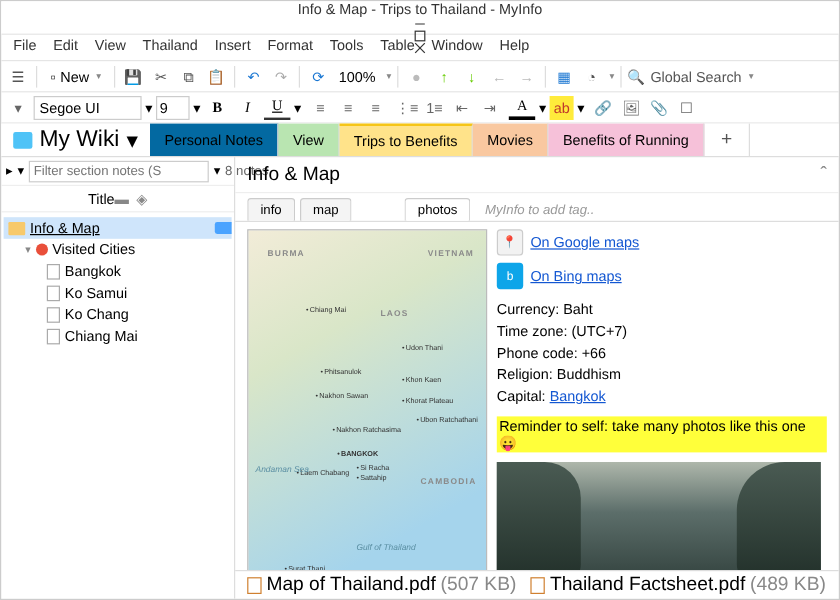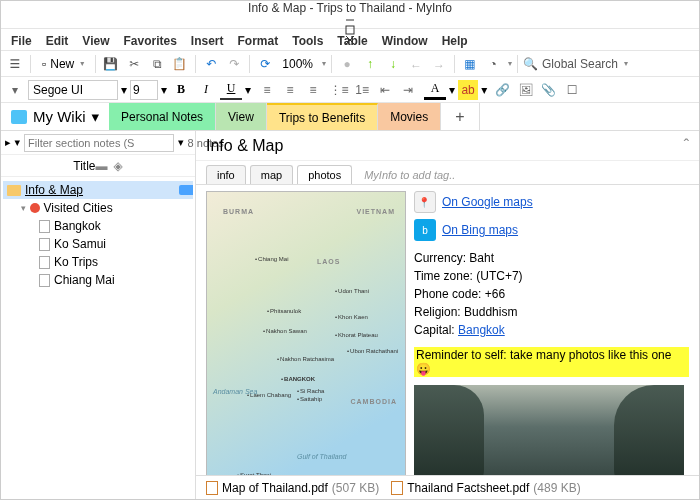--- a/index.html
+++ b/index.html
@@ -2,42 +2,42 @@
 <html><head>
 <meta charset="utf-8">
 <style>
 * { margin: 0; padding: 0; box-sizing: border-box; font-family: 'Segoe UI', sans-serif; }
 body { width: 700px; height: 500px; background: #fff; font-size: 12px; overflow: hidden; display: flex; flex-direction: column; border: 1px solid #ccc; }
 .titlebar { height: 28px; background: #fff; display: flex; align-items: center; padding: 0 6px; border-bottom: 1px solid #e5e5e5; flex-direction: column; }
 .titlebar .title { flex: 1; font-size: 12px; color: #333; }
 .titlebar .wbtn { width: 40px; height: 22px; display: flex; align-items: center; justify-content: center; color: #555; }
 .titlebar .wbtn svg { width: 10px; height: 10px; }
 .app-icon { width: 14px; height: 14px; background: #1976d2; margin-right: 6px; border-radius: 2px; }
-.menubar { height: 22px; display: flex; align-items: flex-end; padding: 0 4px; gap: 2px; border-bottom: 1px solid #e5e5e5; font-weight: bold; }
+.menubar { height: 22px; display: flex; align-items: flex-start; padding: 0 4px; gap: 2px; border-bottom: 1px solid #e5e5e5; }
 .menubar span { padding: 2px 6px; font-size: 12px; color: #333; }
 .toolbar { height: 26px; display: flex; align-items: center; padding: 0 4px; gap: 3px; border-bottom: 1px solid #e5e5e5; }
 .toolbar .tbtn { width: 20px; height: 20px; display: flex; align-items: center; justify-content: center; color: #555; border-radius: 2px; }
 .toolbar .sep { width: 1px; height: 18px; background: #ddd; margin: 0 2px; }
 .toolbar .newbtn { display: flex; align-items: center; padding: 2px 6px; gap: 4px; font-size: 12px; }
 .toolbar .zoom { padding: 2px 4px; font-size: 12px; }
 .toolbar .chevron { font-size: 8px; color: #888; margin-left: 2px; }
 .toolbar .global-search { display: flex; align-items: center; gap: 4px; font-size: 12px; color: #555; }
 .toolbar2 { height: 26px; display: flex; align-items: center; padding: 0 4px; gap: 3px; border-bottom: 1px solid #e5e5e5; }
 .toolbar2 input.font { width: 90px; height: 20px; border: 1px solid #ccc; font-size: 12px; padding: 0 4px; }
 .toolbar2 input.size { width: 28px; height: 20px; border: 1px solid #ccc; font-size: 12px; padding: 0 2px; }
 .toolbar2 .fbtn { width: 22px; height: 20px; display: flex; align-items: center; justify-content: center; font-family: Georgia, serif; }
 .toolbar2 .bold { font-weight: bold; }
 .toolbar2 .italic { font-style: italic; }
 .toolbar2 .underline { text-decoration: underline; border-bottom: 2px solid #333; padding-bottom: 1px; }
 .toolbar2 .tbtn { width: 20px; height: 20px; display: flex; align-items: center; justify-content: center; color: #666; }
 .tabsbar { height: 28px; display: flex; align-items: stretch; background: #fff; border-bottom: 1px solid #ddd; }
-.wiki-label { display: flex; align-items: center; gap: 6px; padding: 0 10px; font-size: 15px; }
+.wiki-label { display: flex; align-items: center; gap: 6px; padding: 0 10px; font-size: 19px; }
 .wiki-icon { width: 16px; height: 14px; background: #4fc3f7; border-radius: 2px; }
 .tab { display: flex; align-items: center; padding: 0 12px; font-size: 12px; border-right: 1px solid #ddd; }
-.tab.personal { background: #86efac; text-align: right; }
+.tab.personal { background: #0369a1; text-align: right; }
 .tab.work { background: #b9e5b1; }
 .tab.trips { background: #ffe38a; border-top: 2px solid #f5c518; }
 .tab.movies { background: #f9c8a0; }
 .tab.benefits { background: #f6c1d9; }
 .tab.add { padding: 0 14px; font-size: 16px; color: #555; }
 .main { flex: 1; display: flex; min-height: 0; }
 .sidebar { width: 195px; border-right: 1px solid #ddd; display: flex; flex-direction: column; }
 .filterbar { height: 24px; display: flex; align-items: center; gap: 4px; padding: 0 4px; border-bottom: 1px solid #eee; font-size: 11px; }
 .filterbar .filter-input { flex: 1; height: 18px; border: 1px solid #ccc; font-size: 11px; padding: 0 3px; }
 .filterbar .count { color: #666; white-space: nowrap; }
@@ -49,21 +49,21 @@
 .tree-row .folder-icon { width: 14px; height: 11px; background: #f7c96b; border-radius: 1px; }
 .tree-row .doc-icon { width: 11px; height: 13px; background: #fff; border: 1px solid #aaa; position: relative; }
 .tree-row .pin-icon { width: 10px; height: 10px; background: #e94f3a; border-radius: 50%; }
 .tree-row .tag { margin-left: auto; width: 14px; height: 10px; background: #4aa3ff; border-radius: 2px 0 0 2px; }
 .indent1 { padding-left: 18px; }
 .indent2 { padding-left: 36px; }
 .content { flex: 1; display: flex; flex-direction: column; min-width: 0; }
 .note-header { height: 30px; display: flex; align-items: center; padding: 0 10px; font-size: 16px; border-bottom: 1px solid #eee; justify-content: space-between; }
 .note-tabs { height: 24px; display: flex; align-items: flex-end; gap: 4px; padding: 0 10px; border-bottom: 1px solid #ddd; font-size: 11px; }
 .note-tab { padding: 3px 10px; border: 1px solid #ccc; border-bottom: none; background: #f4f4f4; border-radius: 3px 3px 0 0; }
-.note-tab.active { background: #fff; }
+.note-tab.active { background: #fff; margin-left: 40px; }
 .add-tag { color: #999; font-style: italic; padding: 3px 8px; }
 .note-body { flex: 1; display: flex; gap: 8px; padding: 6px 10px; overflow: hidden; }
 .map-img { width: 200px; height: 300px; background: linear-gradient(150deg, #f2ecd8 0%, #d9e6c8 30%, #a5d4ec 80%); border: 1px solid #bbb; position: relative; font-size: 7px; color: #555; }
 .map-img .country { position: absolute; font-weight: bold; color: #8a8a8a; letter-spacing: 1px; }
 .map-img .city { position: absolute; font-size: 6px; color: #333; }
 .map-img .city::before { content: '•'; margin-right: 1px; }
 .map-img .capital { font-weight: bold; }
 .map-img .sea { position: absolute; font-style: italic; color: #5b8fa3; }
 .info-col { flex: 1; font-size: 12px; }
 .link-row { display: flex; align-items: center; gap: 6px; margin-bottom: 6px; }
@@ -71,21 +71,21 @@
 .gmap { background: #f2f2f2; border: 1px solid #ccc; }
 .bing { background: #0da5e9; }
 .info-col a { color: #1357d2; text-decoration: underline; }
 .facts { margin: 8px 0; line-height: 1.5; }
 .reminder { background: #ffff3a; padding: 1px 2px; display: inline-block; }
 .reminder .emoji { color: #e06030; }
 .photo { margin-top: 8px; width: 270px; height: 105px; background: linear-gradient(180deg, #aeb7ab 0%, #5c6e6a 40%, #2f3e3a 100%); position: relative; }
 .photo::before, .photo::after { content: ''; position: absolute; top: 0; bottom: 0; width: 70px; background: linear-gradient(180deg, #4a5b53 0%, #1f2d27 100%); }
 .photo::before { left: 0; border-radius: 0 30px 20px 0; }
 .photo::after { right: 0; border-radius: 40px 0 0 20px; }
-.attachments { height: 24px; border-top: 1px solid #ddd; display: flex; align-items: center; gap: 12px; padding: 0 10px; font-size: 12px; }
+.attachments { height: 24px; border-top: 1px solid #ddd; display: flex; align-items: center; gap: 12px; padding: 0 10px; font-size: 16px; }
 .attach { display: flex; align-items: center; gap: 4px; }
 .attach .aicon { width: 12px; height: 14px; background: #fff; border: 1px solid #d08030; }
 svg { display: block; }
 </style>
 </head>
 <body>
 
 <div class="titlebar">
   <div class="app-icon"></div>
   <div class="title">Info &amp; Map - Trips to Thailand - MyInfo</div>
@@ -104,21 +104,21 @@
         <line x1="1" y1="1" x2="9" y2="9" stroke="#333"></line>
         <line x1="9" y1="1" x2="1" y2="9" stroke="#333"></line>
       </svg>
     </div>
 </div>
 
 <div class="menubar">
   <span>File</span>
   <span>Edit</span>
   <span>View</span>
-  <span>Favorites</span>
+  <span>Thailand</span>
   <span>Insert</span>
   <span>Format</span>
   <span>Tools</span>
   <span>Table</span>
   <span>Window</span>
   <span>Help</span>
 </div>
 
 <div class="toolbar">
   <div class="tbtn">☰</div>
@@ -192,20 +192,21 @@
 <div class="tabsbar">
   <div class="wiki-label">
     <div class="wiki-icon"></div>
     <span>My Wiki</span>
     <span class="chevron">▾</span>
   </div>
   <div class="tab personal">Personal Notes</div>
   <div class="tab work">View</div>
   <div class="tab trips">Trips to Benefits</div>
   <div class="tab movies">Movies</div>
+  <div class="tab benefits">Benefits of Running</div>
   <div class="tab add">+</div>
 </div>
 
 <div class="main">
   <div class="sidebar">
     <div class="filterbar">
       <span>▸</span>
       <span>▾</span>
       <input class="filter-input" placeholder="Filter section notes (S" style="">
       <span class="chevron">▾</span>
@@ -232,21 +233,21 @@
       <div class="tree-row indent2">
           <div class="doc-icon"></div>
           <span>Bangkok</span>
         </div>
       <div class="tree-row indent2">
           <div class="doc-icon"></div>
           <span>Ko Samui</span>
         </div>
       <div class="tree-row indent2">
           <div class="doc-icon"></div>
-          <span>Ko Trips</span>
+          <span>Ko Chang</span>
         </div>
       <div class="tree-row indent2">
           <div class="doc-icon"></div>
           <span>Chiang Mai</span>
         </div>
     </div>
   </div>
 
   <div class="content">
     <div class="note-header">

